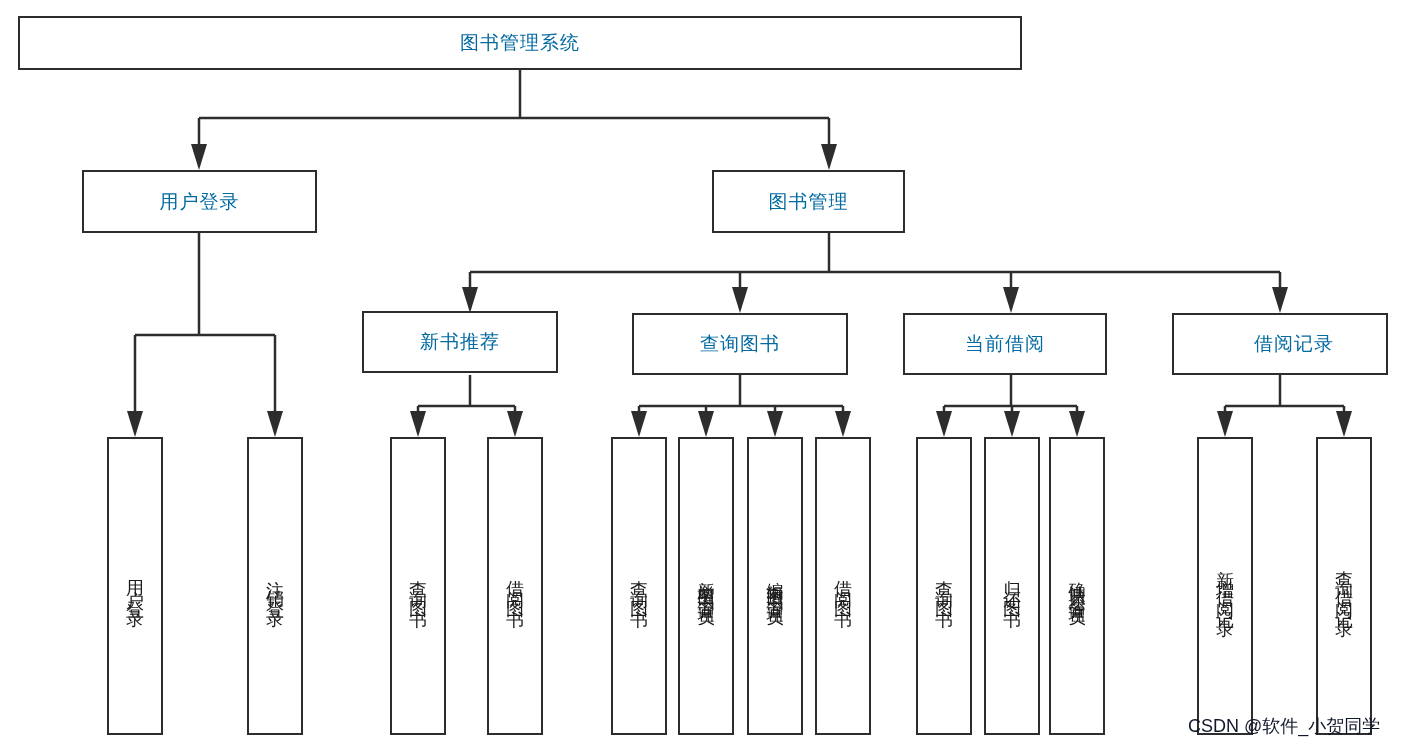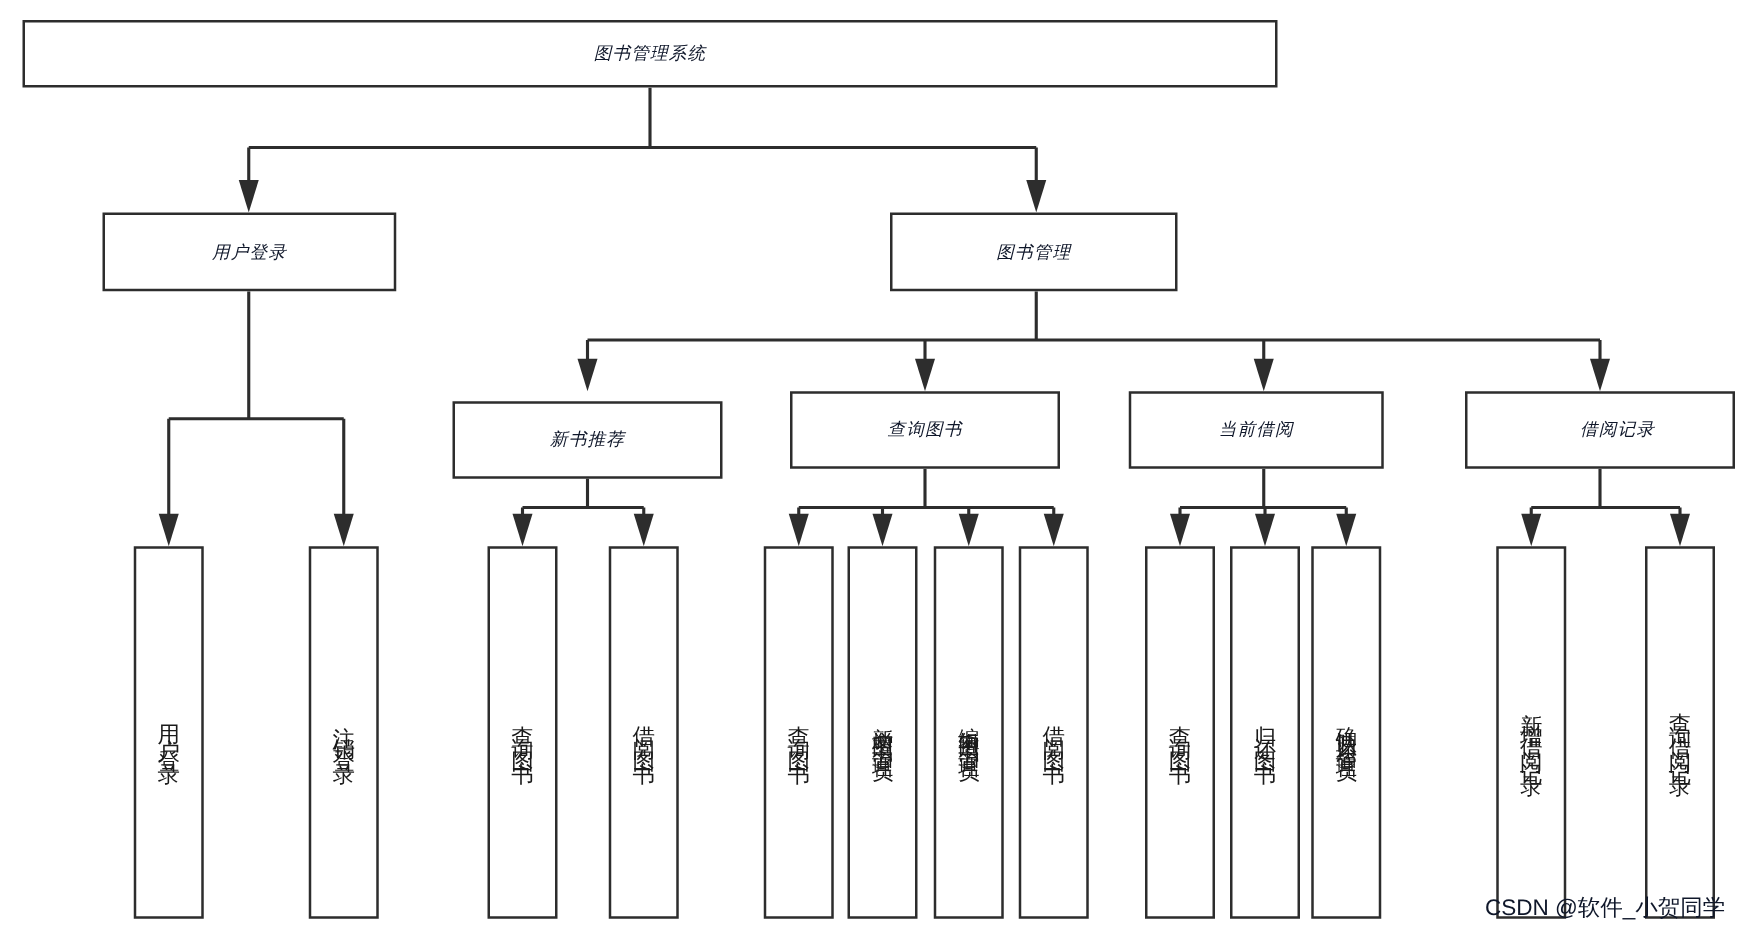--- a/index.html
+++ b/index.html
@@ -21,25 +21,24 @@
     position: absolute;
     box-sizing: border-box;
     background: #ffffff;
     border: 2.5px solid #2d2d2d;
     display: flex;
     align-items: center;
     justify-content: center;
     z-index: 2;
   }
   .hbox .htext {
-    font-size: 14px;
-    color: #0f172a;
+    font-size: 19px;
+    color: #0369a1;
     letter-spacing: 1px;
     white-space: nowrap;
-    font-style: italic;
   }
   .vbox {
     position: absolute;
     box-sizing: border-box;
     top: 437px;
     width: 56px;
     height: 298px;
     background: #ffffff;
     border: 2.5px solid #2d2d2d;
     display: flex;
@@ -140,25 +139,25 @@
     </g>
   </svg>
 
   <div class="hbox" style="left:18px; top:16px; width:1004px; height:54px;">
     <span class="htext">图书管理系统</span>
   </div>
 
   <div class="hbox" style="left:82px; top:170px; width:235px; height:63px;">
     <span class="htext">用户登录</span>
   </div>
-  <div class="hbox" style="left:712px; top:170px; width:230px; height:63px;">
+  <div class="hbox" style="left:712px; top:170px; width:193px; height:63px;">
     <span class="htext">图书管理</span>
   </div>
 
-  <div class="hbox" style="left:362px; top:321px; width:216px; height:62px;align-items:center;">
+  <div class="hbox" style="left:362px; top:311px; width:196px; height:62px;align-items:center;">
     <span class="htext">新书推荐</span>
   </div>
   <div class="hbox" style="left:632px; top:313px; width:216px; height:62px;">
     <span class="htext">查询图书</span>
   </div>
   <div class="hbox" style="left:903px; top:313px; width:204px; height:62px;">
     <span class="htext">当前借阅</span>
   </div>
   <div class="hbox" style="left:1172px; top:313px; width:216px; height:62px;padding-left:28px;">
     <span class="htext">借阅记录</span>

